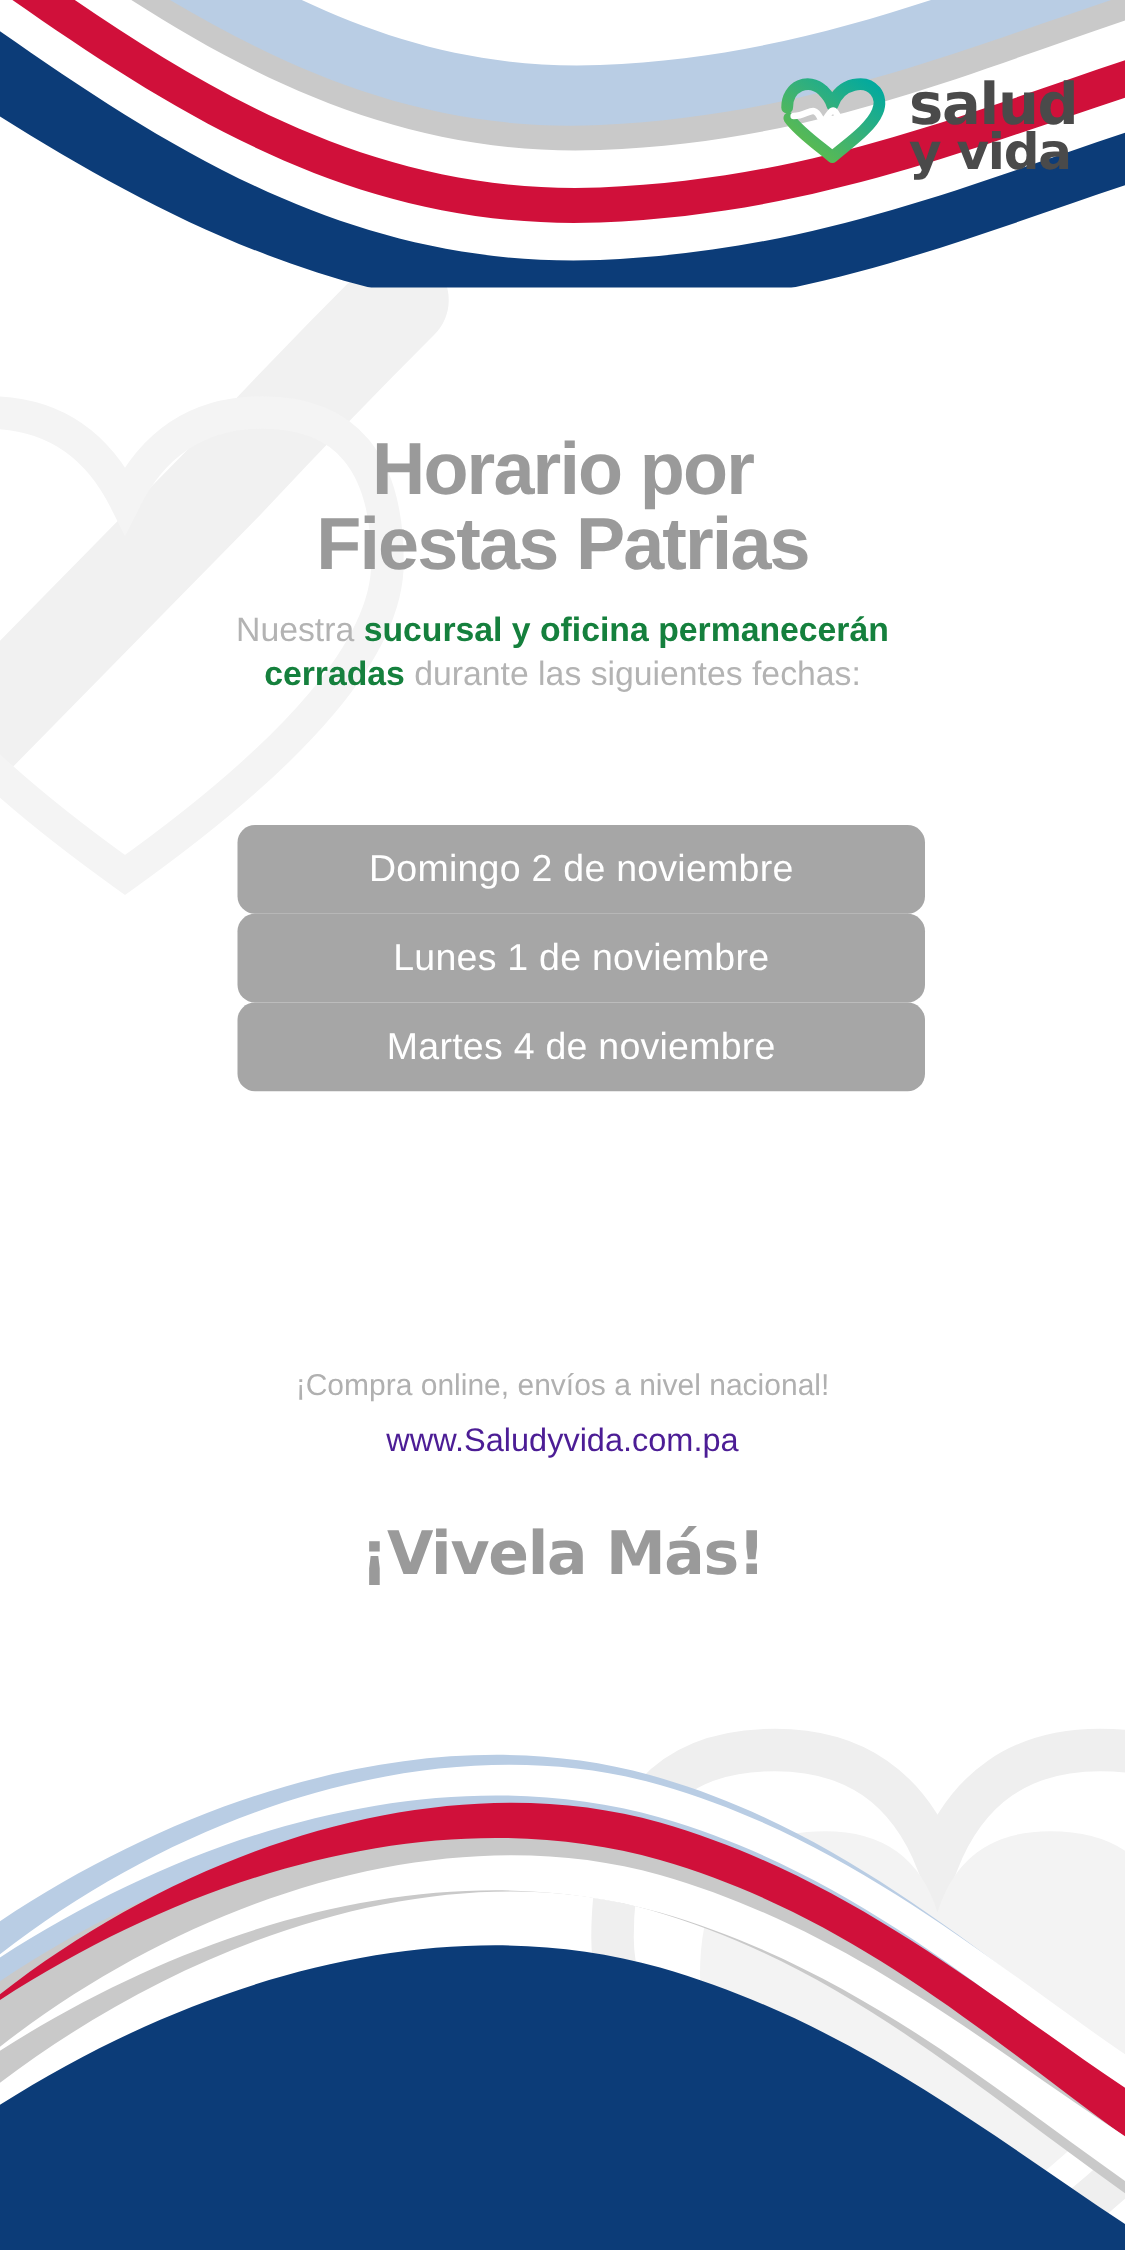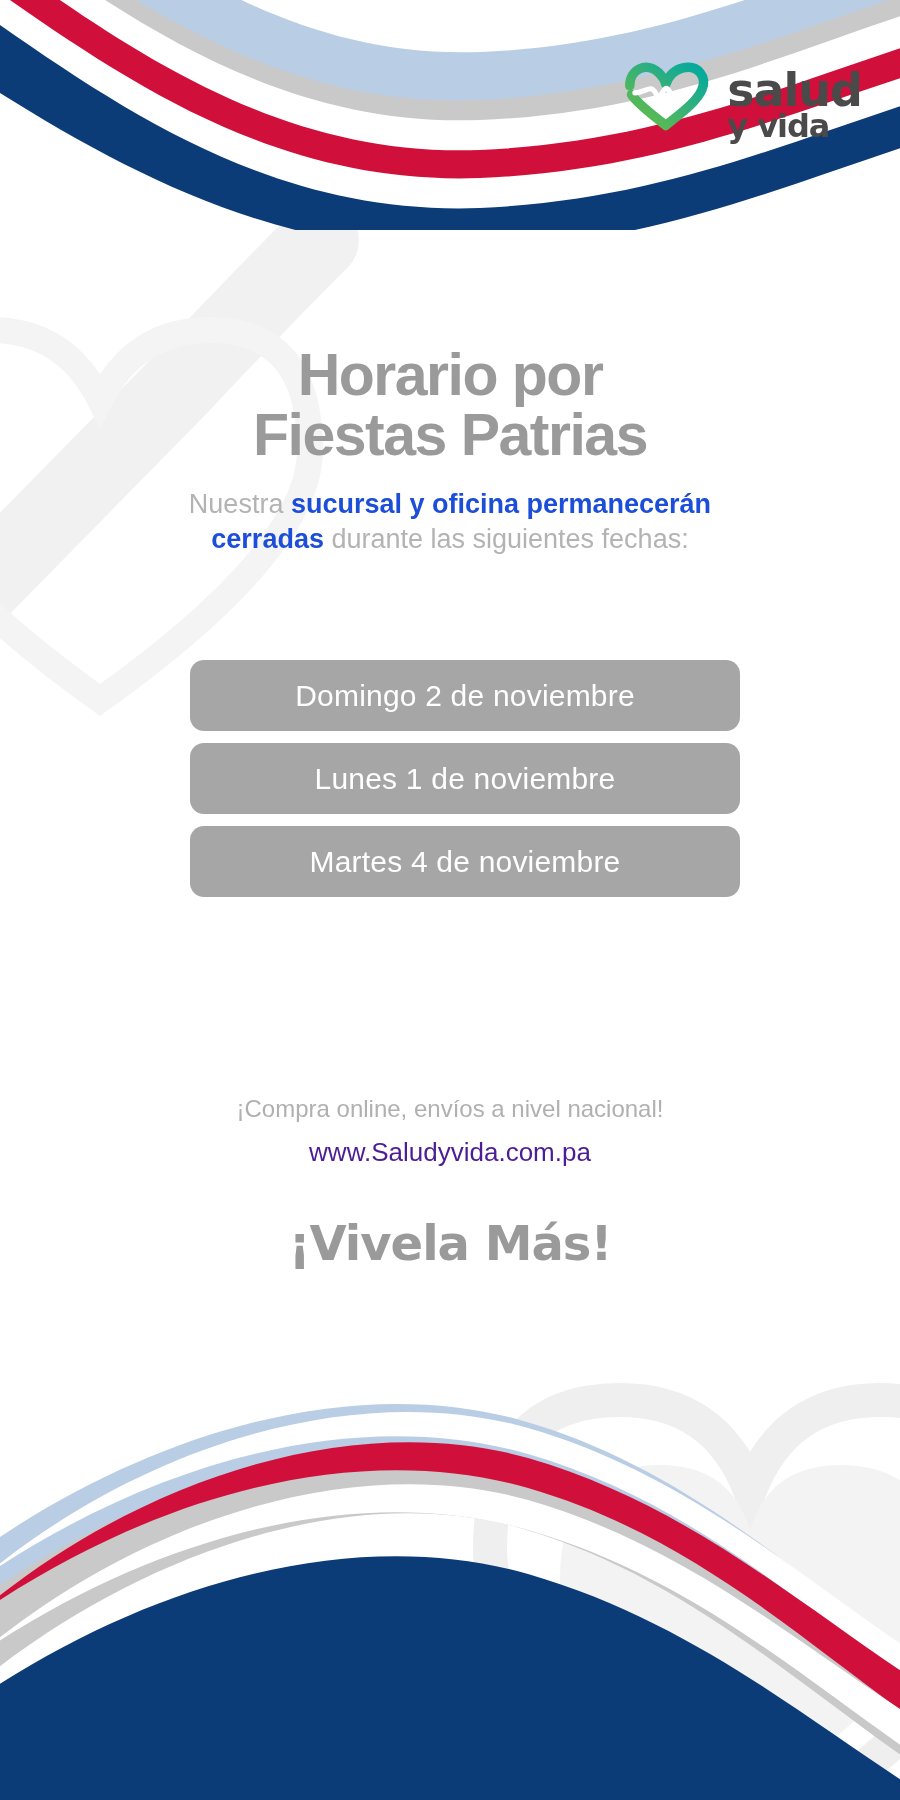--- a/index.html
+++ b/index.html
@@ -32,21 +32,21 @@
   }
   .logo-heart { width:96px; height:86px; flex:0 0 auto; }
   .logo-text {
     font-family:"DejaVu Sans", sans-serif;
     font-weight:bold;
     color:#4a4a4a;
     line-height:0.92;
     font-size:46px;
     letter-spacing:-1px;
   }
-  .logo-text .l2 { font-size:32px; }
+  .logo-text .l2 { font-size:40px; }
 
   
   .content {
     position:absolute;
     left:0; top:0; width:900px;
     text-align:center;
   }
 
   .title {
     position:absolute; left:0; top:345px; width:900px;
@@ -60,25 +60,25 @@
   .title .l1 { display:block; }
   .title .l2 { display:block; }
 
   .subtitle {
     position:absolute; left:150px; top:487px; width:600px;
     font-size:27px;
     line-height:1.28;
     color:#b3b3b3;
     font-family:"Liberation Sans", sans-serif;
   }
-  .subtitle b { color:#1d4ed8; font-weight:bold; }
+  .subtitle b { color:#15803d; font-weight:bold; }
 
   .dates {
     position:absolute; left:190px; top:660px; width:550px;
-    display:flex; flex-direction:column; gap:12px;
+    display:flex; flex-direction:column; 
   }
   .date-pill {
     background:#a6a6a6;
     border-radius:14px;
     height:71px;
     display:flex; align-items:center; justify-content:center;
     color:#ffffff;
     font-size:30px;
     letter-spacing:0.2px;
   }

